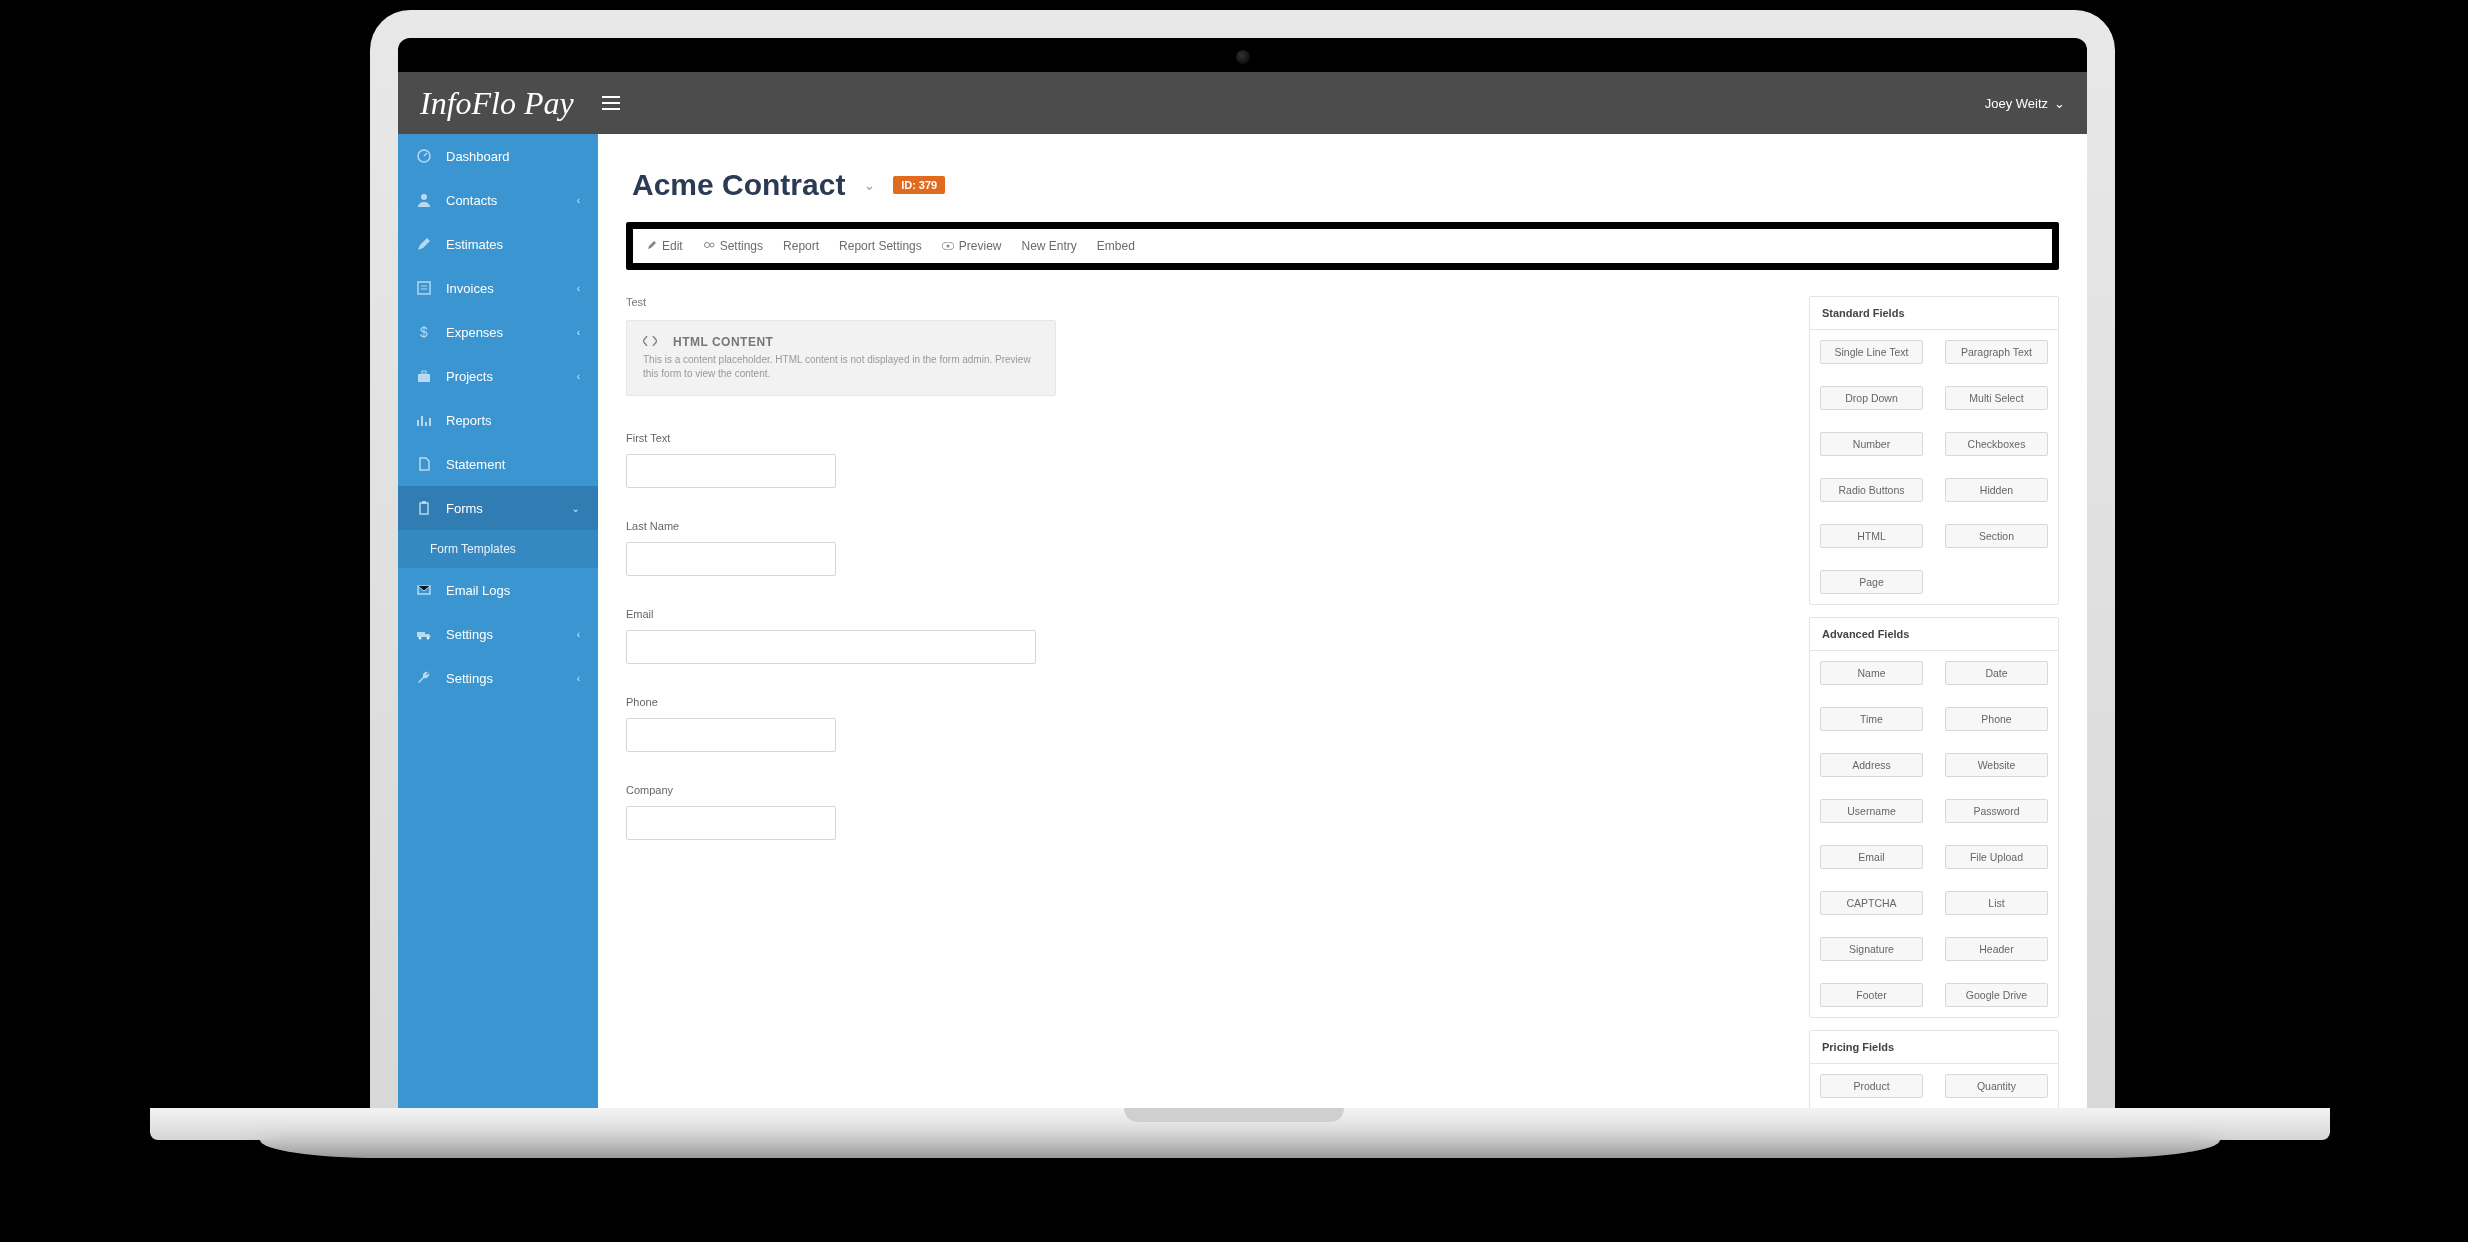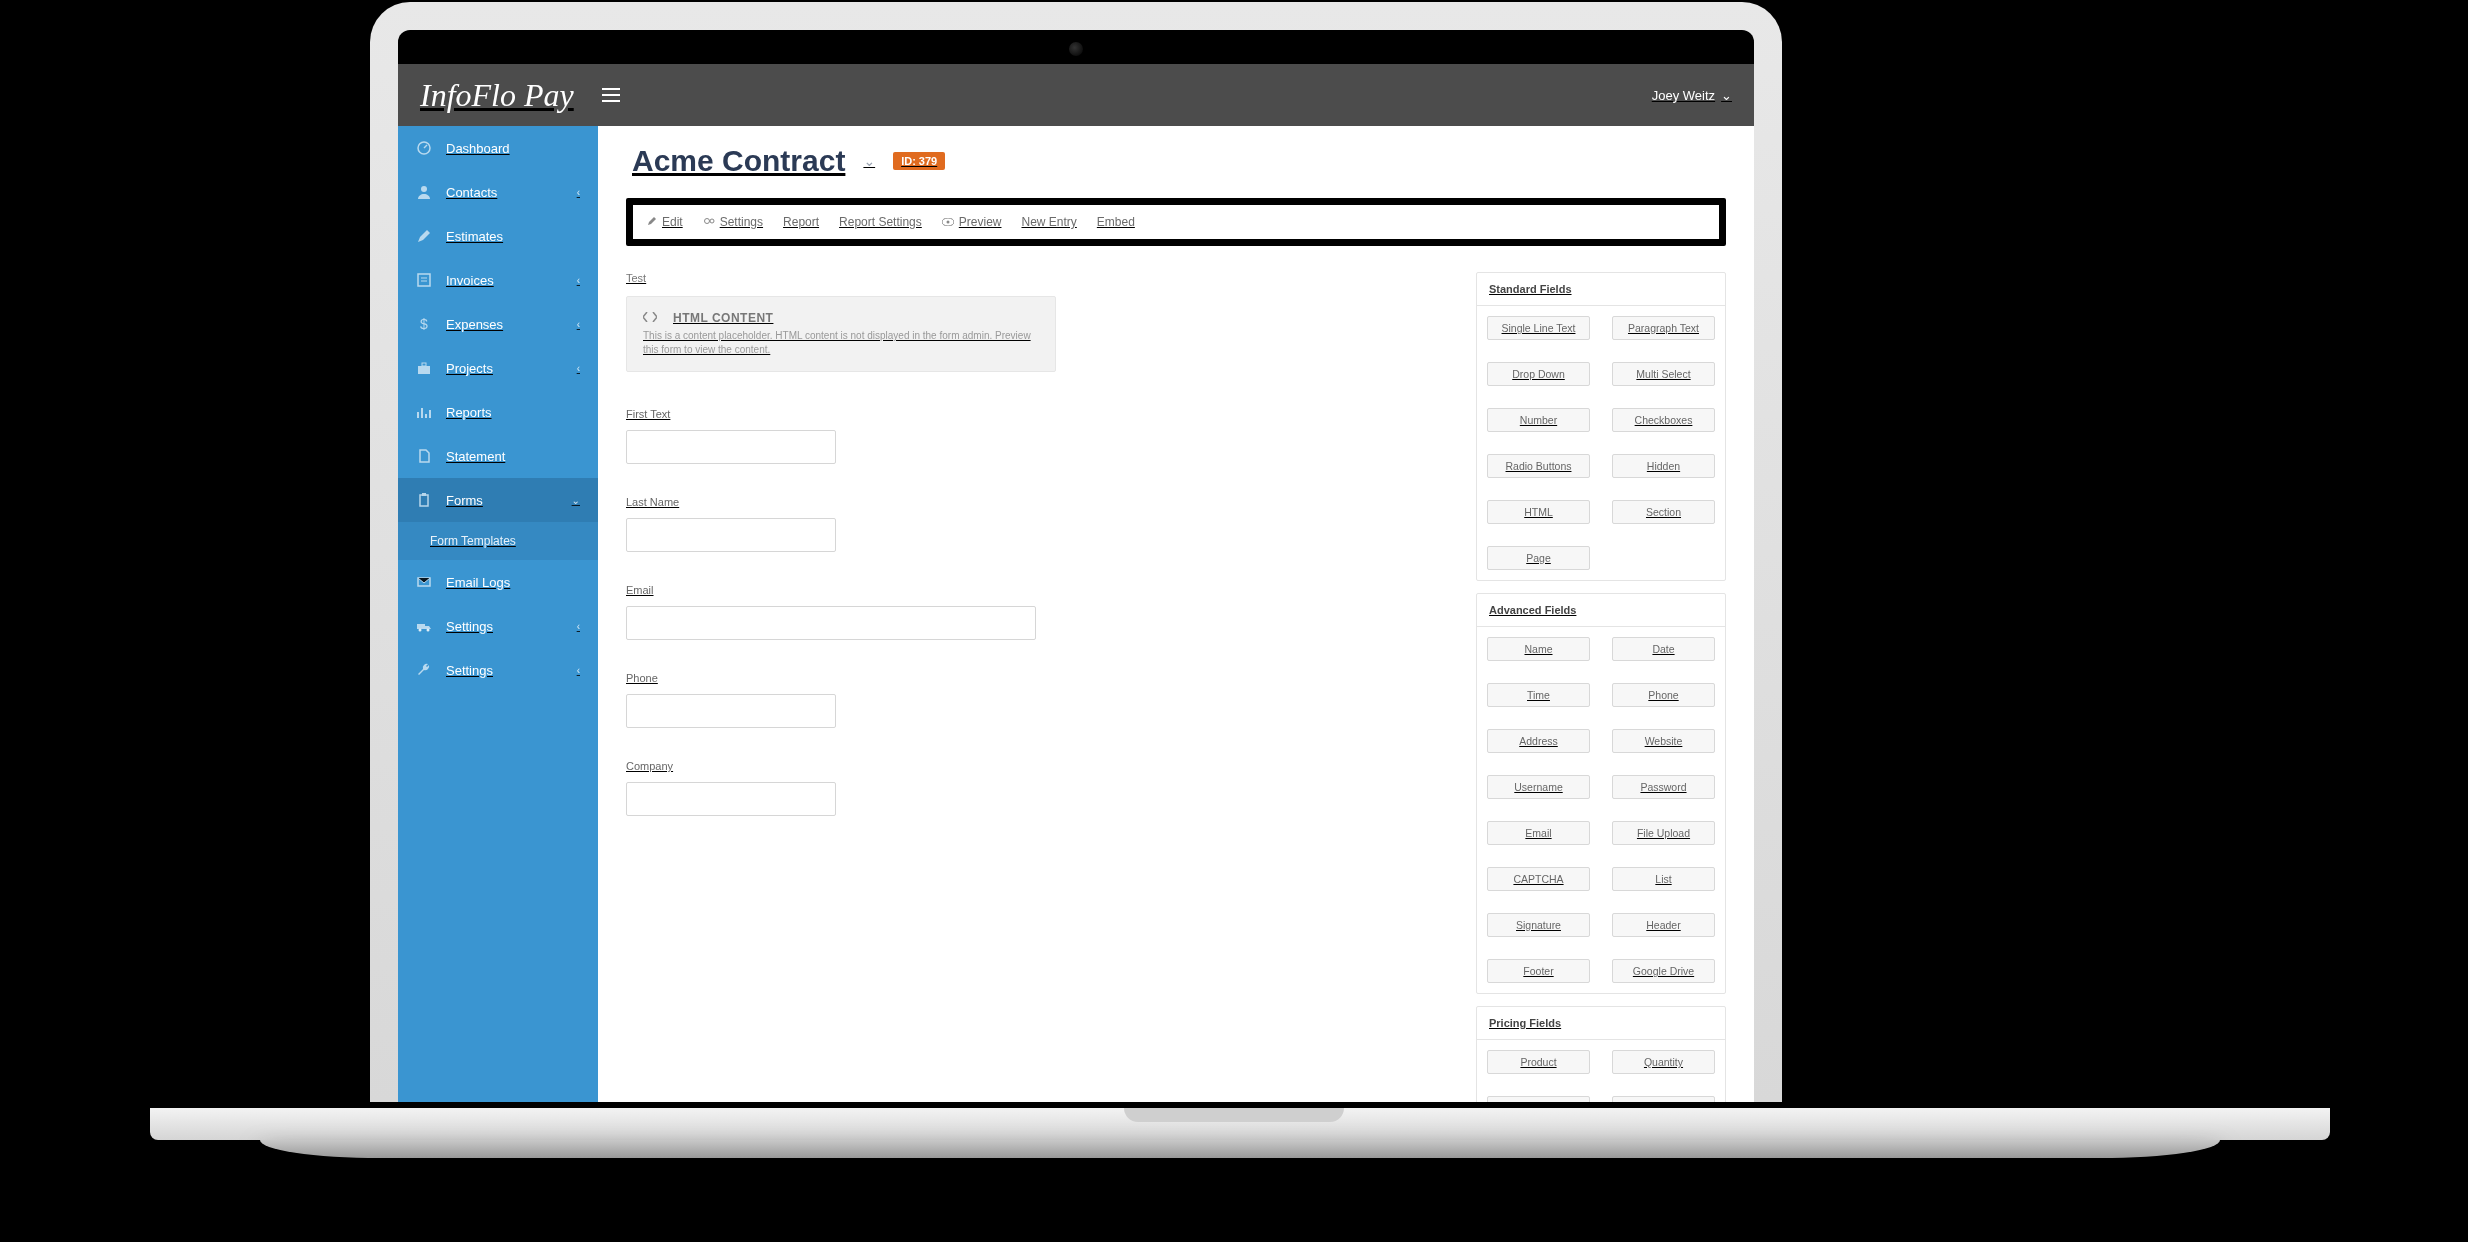--- a/index.html
+++ b/index.html
@@ -5,28 +5,27 @@
   * { box-sizing: border-box; margin: 0; padding: 0; }
   body {
     font-family: "Helvetica Neue", Arial, sans-serif;
     background: #000;
     width: 2468px;
     height: 1242px;
     position: relative;
   }
   .laptop-frame {
     position: absolute;
-    top: 2px;
+    top: 10px;
     left: 370px;
-    width: 1412px;
+    width: 1745px;
     height: 1100px;
     background: linear-gradient(#e8e8e8,#d8d8d8);
     border-radius: 40px 40px 0 0;
     padding: 28px 28px 0 28px;
-    text-decoration: underline;
   }
   .laptop-inner {
     width: 100%; height: 100%;
     background: #000;
     border-radius: 12px 12px 0 0;
     position: relative;
     padding-top: 34px;
     overflow: hidden;
   }
   .camera {
@@ -112,21 +111,21 @@
   .side-icon { width: 16px; height: 16px; opacity: .85; flex-shrink: 0; }
   .side-label { flex: 1; }
   .side-chevron { font-size: 10px; opacity: .8; }
   .side-sub {
     background: #3589c2;
     padding: 12px 18px 12px 32px;
     font-size: 12px;
     color: #e8f2fa;
     cursor: pointer;
   }
-  .main { flex: 1; background: #fff; overflow-y: auto; padding: 0 0 20px 0; }
+  .main { flex: 1; background: #fff; overflow-y: auto; padding: 16px 0 20px 0; }
   .page-header {
     padding: 18px 34px 10px 34px;
     display: flex; align-items: center; gap: 18px;
   }
   .page-title {
     font-size: 30px;
     font-weight: 600;
     color: #2b3a55;
   }
   .title-chevron { color: #9aa3b0; font-size: 14px; cursor: pointer; }

